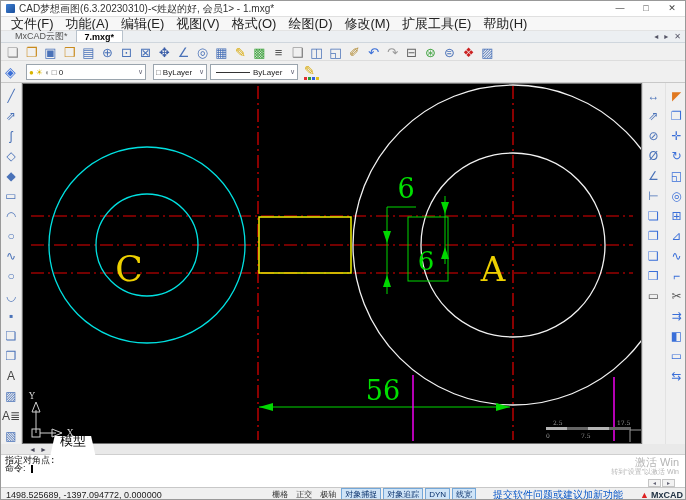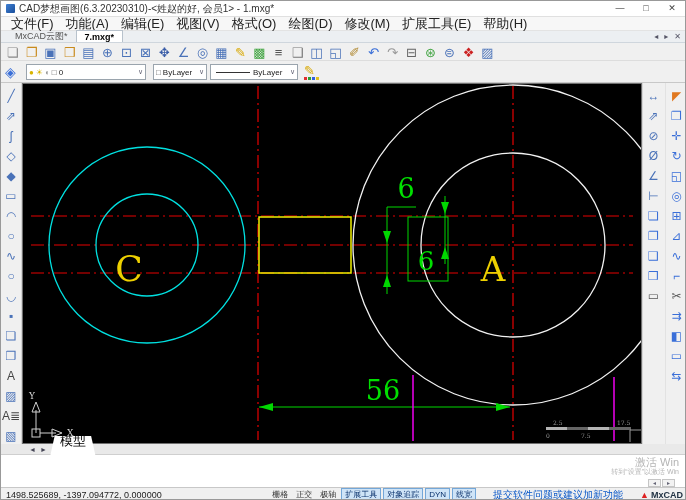--- a/index.html
+++ b/index.html
@@ -322,41 +322,43 @@
 
     <span class="mnav">◄</span>
         <span class="mnav">►</span>
       </span>
     <span class="mtab">模型</span>
   </div>
 
   <div class="cmd">
     <div>
 
-      </div>
+    <div class="cmd-line">指定对角点:</div>
+      </div>
+    <div class="cmd-line"><span>命令:</span> <span class="caret"></span></div>
   </div>
   <div class="watermark">
     <div class="wm1">激活 Win</div>
     <div class="wm2">转到“设置”以激活 Win</div>
   </div>
   <div class="cmdscroll">
 
   <span>◂</span>
       <span>▸</span>
     </div>
 
   <div class="statusbar">
     <span class="coords">1498.525689, -1397.094772,  0.000000</span>
     <span class="stright">
       <div>
 
       <span class="toggle">栅格</span>
           <span class="toggle">正交</span>
           <span class="toggle">极轴</span>
-          <span class="toggle active">扩展工具</span>
+          <span class="toggle active">对象捕捉</span>
           <span class="toggle active">对象追踪</span>
           <span class="toggle active">DYN</span>
           <span class="toggle active">线宽</span>
         </div>
       <span class="bug-link">提交软件问题或建议加新功能</span>
       <span class="brand">
         <span class="logo">▲</span>
         <span class="bt">MxCAD</span>
       </span>
     </span>

